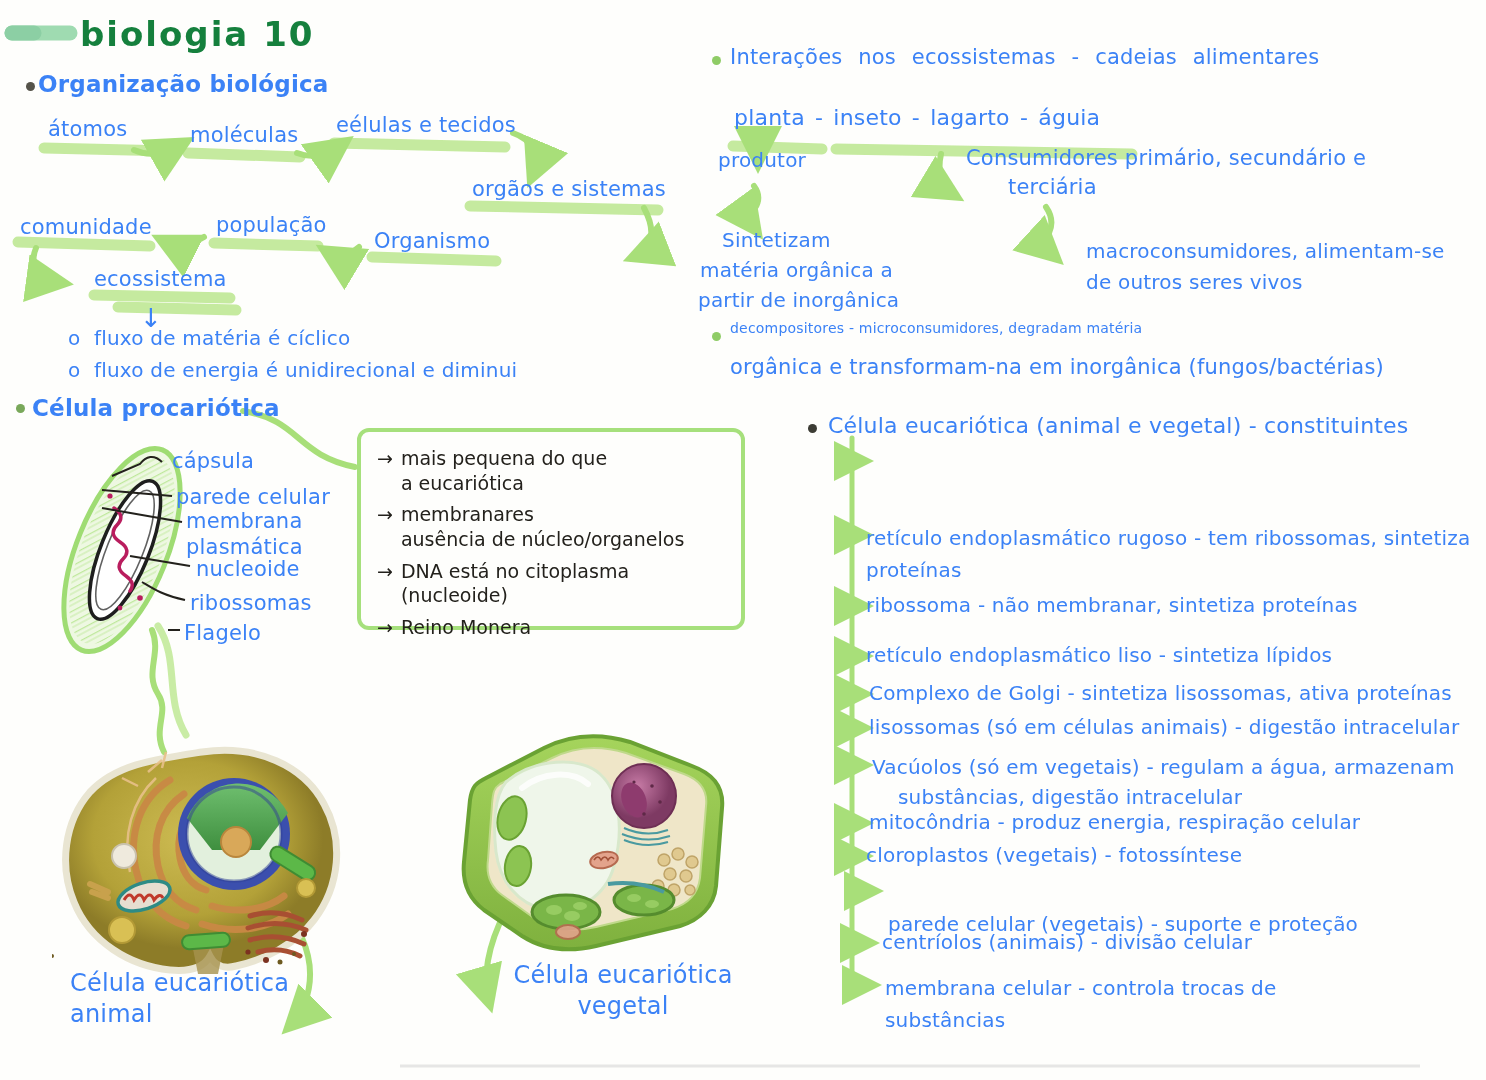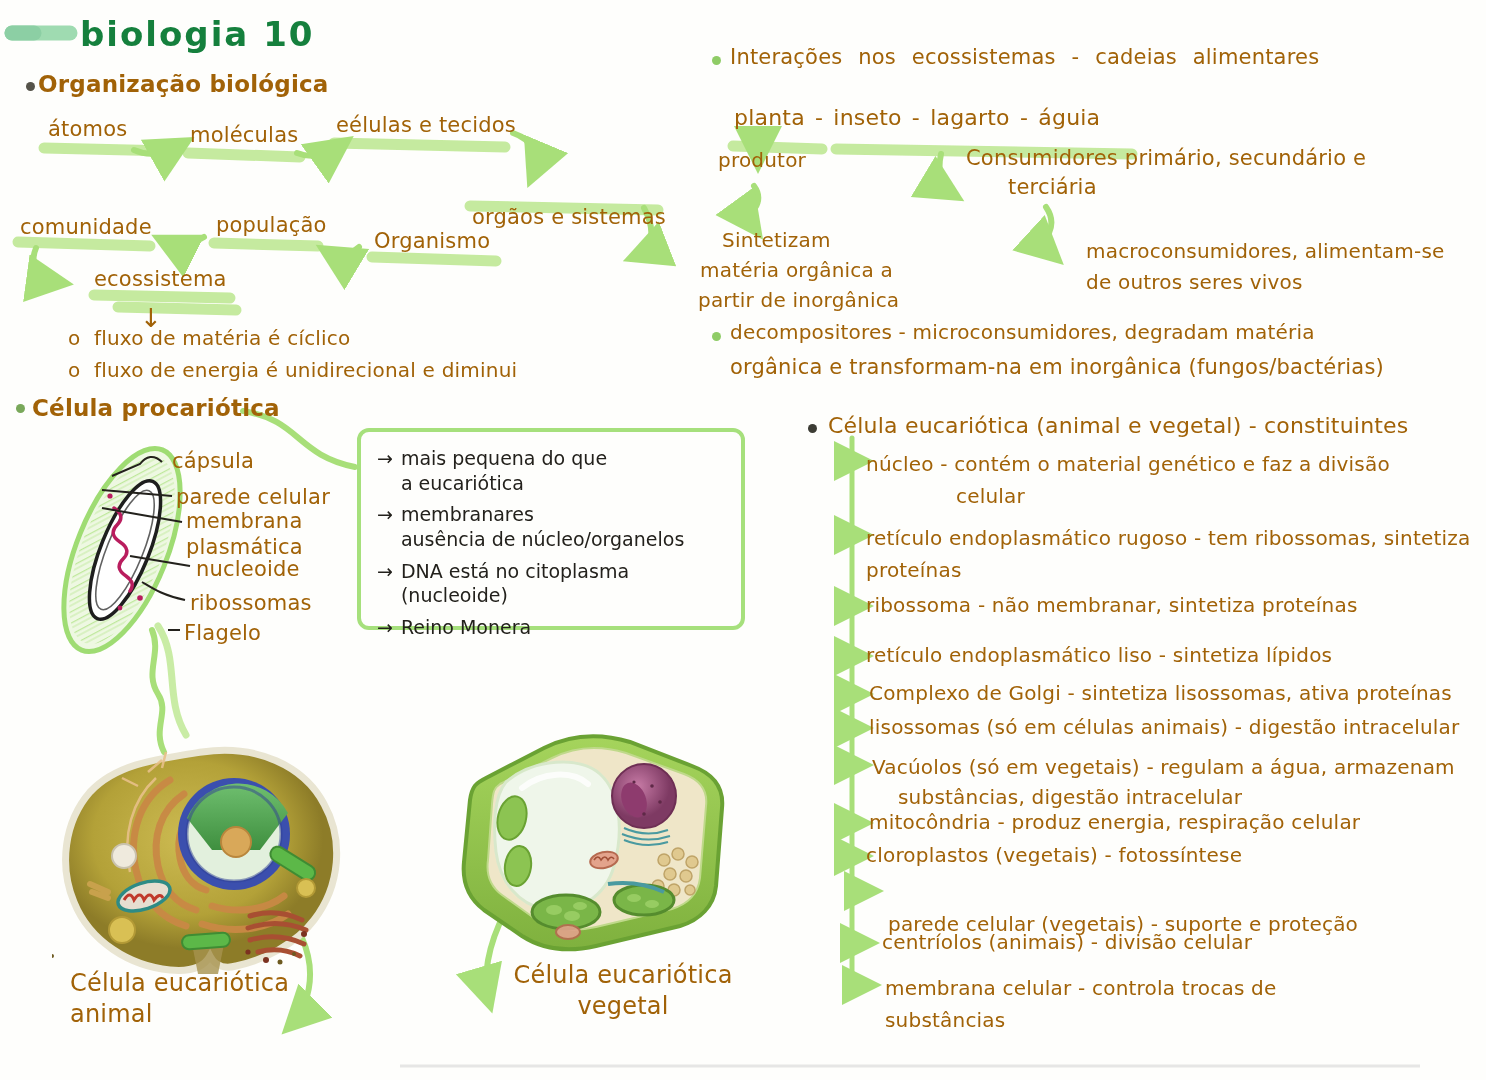--- a/index.html
+++ b/index.html
@@ -1,19 +1,19 @@
 <!DOCTYPE html>
 <html><head>
 <meta charset="utf-8">
 <style>
   html,body{margin:0;padding:0;background:#e8e8e8;}
   #page{position:relative;width:1486px;height:1080px;background:#fefefc;overflow:hidden;
         font-family:"DejaVu Sans",sans-serif;color:#23211c;}
   .abs{position:absolute;}
-  .hw{font-family:"DejaVu Sans",sans-serif;color:#a16207;line-height:1.25;letter-spacing:.2px;}
+  .hw{font-family:"DejaVu Sans",sans-serif;color:#3b82f6;line-height:1.25;letter-spacing:.2px;}
   .title{font-size:34px;font-weight:bold;color:#15803d;letter-spacing:2px;}
   .h1{font-size:23px;font-weight:bold;}
   .t{font-size:21px;}
   .s{font-size:20px;}
   .bullet{position:absolute;border-radius:50%;}
   .bxrow{display:flex;gap:8px;margin-bottom:7px;font-size:19px;line-height:1.3;}
   .marker{display:inline-block;width:26px;}
   svg{display:block;}
 </style>
 </head>
@@ -77,21 +77,21 @@
     <path d="M400,1066 L1420,1066" stroke="#dcdcdc" stroke-width="3" opacity="0.7"></path>
   </svg>
 
   <div class="abs title" style="left:80px;top:14px;">biologia 10</div>
 
   <div class="bullet" style="left:26px;top:82px;width:9px;height:9px;background:#55534a;"></div>
   <div class="abs hw h1" style="left:38px;top:70px;">Organização biológica</div>
   <div class="abs hw t" style="left:48px;top:116px;">átomos</div>
   <div class="abs hw t" style="left:190px;top:122px;">moléculas</div>
   <div class="abs hw t" style="left:336px;top:112px;">eélulas e tecidos</div>
-  <div class="abs hw t" style="left:472px;top:176px;margin-top:28px;">orgãos e sistemas</div>
+  <div class="abs hw t" style="left:472px;top:176px;">orgãos e sistemas</div>
   <div class="abs hw t" style="left:20px;top:214px;">comunidade</div>
   <div class="abs hw t" style="left:216px;top:212px;">população</div>
   <div class="abs hw t" style="left:374px;top:228px;">Organismo</div>
   <div class="abs hw t" style="left:94px;top:266px;">ecossistema</div>
   <div class="abs hw" style="left:140px;top:302px;font-size:26px;">↓</div>
   <div class="abs hw s" style="left:68px;top:326px;">
     <span class="marker">o</span><span>fluxo de matéria é cíclico</span>
   </div>
   <div class="abs hw s" style="left:68px;top:358px;">
     <span class="marker">o</span><span>fluxo de energia é unidirecional e diminui</span>
@@ -288,27 +288,26 @@
   <div class="bullet" style="left:712px;top:56px;width:9px;height:9px;background:#8fcc66;"></div>
   <div class="abs hw" style="left:730px;top:44px;font-size:21px;word-spacing:9px;">Interações nos ecossistemas - cadeias alimentares</div>
   <div class="abs hw" style="left:734px;top:104px;font-size:22px;word-spacing:3px;">planta - inseto - lagarto - águia</div>
   <div class="abs hw s" style="left:718px;top:148px;">produtor</div>
   <div class="abs hw s" style="left:722px;top:228px;">Sintetizam</div>
   <div class="abs hw s" style="left:700px;top:258px;text-align:center;">matéria orgânica a</div>
   <div class="abs hw s" style="left:698px;top:288px;">partir de inorgânica</div>
   <div class="abs hw" style="left:966px;top:144px;width:412px;font-size:21px;padding-left:42px;text-indent:-42px;box-sizing:border-box;line-height:1.4;">Consumidores primário, secundário e terciária</div>
   <div class="abs hw s" style="left:1086px;top:236px;width:380px;line-height:1.55;">macroconsumidores, alimentam-se de outros seres vivos</div>
   <div class="bullet" style="left:712px;top:332px;width:9px;height:9px;background:#8fcc66;"></div>
-  <div class="abs hw" style="left:730px;top:320px;font-size:20px;">decompositores - microconsumidores, degradam matéria</div>
+  <div class="abs hw" style="left:730px;top:320px;font-size:14px;">decompositores - microconsumidores, degradam matéria</div>
   <div class="abs hw" style="left:730px;top:354px;font-size:21px;">orgânica e transformam-na em inorgânica (fungos/bactérias)</div>
 
   <div class="bullet" style="left:808px;top:424px;width:9px;height:9px;background:#3c3c34;"></div>
   <div class="abs hw" style="left:828px;top:412px;font-size:22px;">Célula eucariótica (animal e vegetal) - constituintes</div>
 
-  <div class="abs hw s" style="left:866px;top:448px;width:580px;padding-left:90px;text-indent:-90px;box-sizing:border-box;line-height:1.6;">núcleo - contém o material genético e faz a divisão celular</div>
   <div class="abs hw s" style="left:866px;top:522px;width:630px;line-height:1.6;">retículo endoplasmático rugoso - tem ribossomas, sintetiza proteínas</div>
   <div class="abs hw s" style="left:866px;top:593px;">ribossoma - não membranar, sintetiza proteínas</div>
   <div class="abs hw s" style="left:866px;top:643px;">retículo endoplasmático liso - sintetiza lípidos</div>
   <div class="abs hw s" style="left:869px;top:681px;width:640px;">Complexo de Golgi - sintetiza lisossomas, ativa proteínas</div>
   <div class="abs hw s" style="left:869px;top:715px;">lisossomas (só em células animais) - digestão intracelular</div>
   <div class="abs hw s" style="left:872px;top:752px;width:590px;padding-left:26px;text-indent:-26px;box-sizing:border-box;line-height:1.5;">Vacúolos (só em vegetais) - regulam a água, armazenam substâncias, digestão intracelular</div>
   <div class="abs hw s" style="left:869px;top:810px;">mitocôndria - produz energia, respiração celular</div>
   <div class="abs hw s" style="left:866px;top:843px;">cloroplastos (vegetais) - fotossíntese</div>
   <div class="abs hw s" style="left:888px;top:872px;margin-top:40px;">parede celular (vegetais) - suporte e proteção</div>
   <div class="abs hw s" style="left:882px;top:930px;">centríolos (animais) - divisão celular</div>

